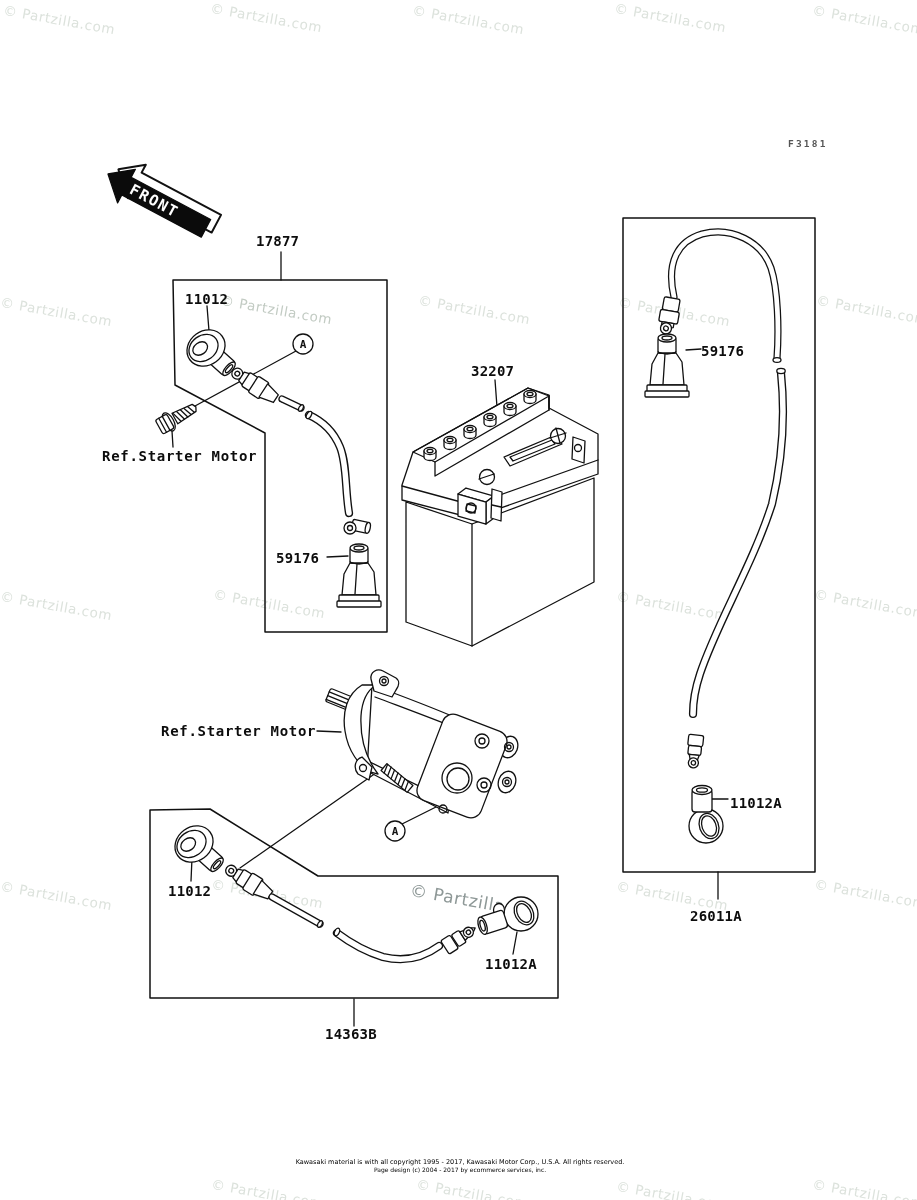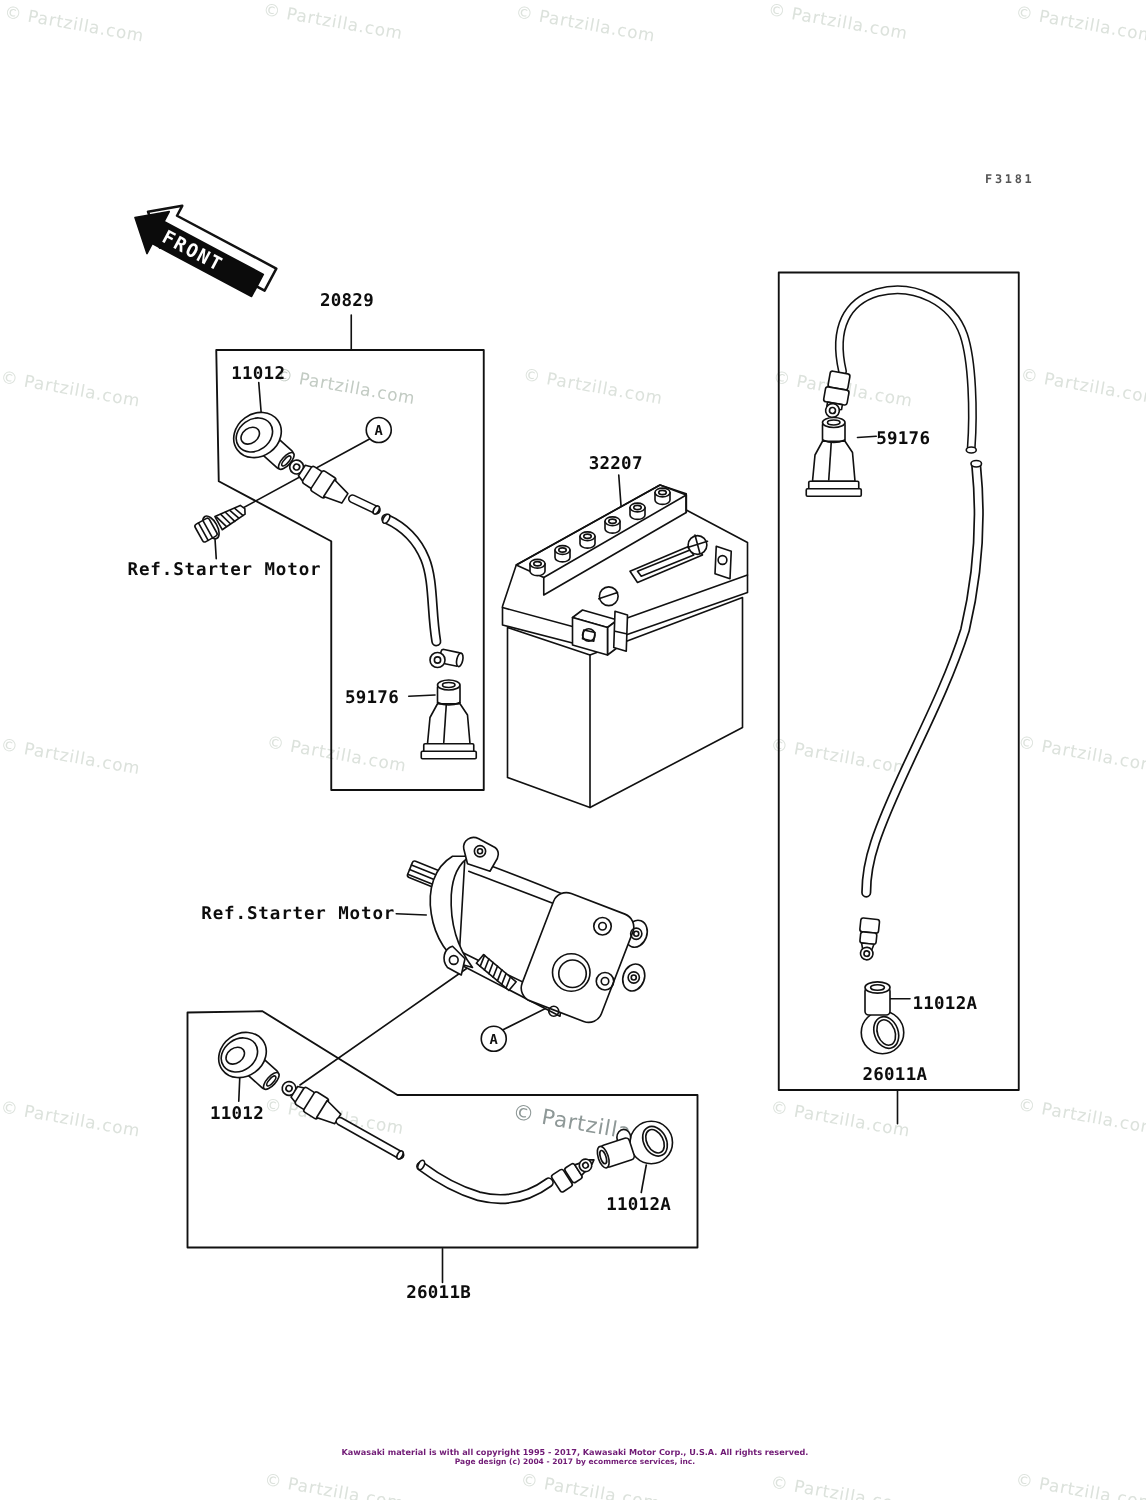--- a/index.html
+++ b/index.html
@@ -25,21 +25,21 @@
   svg.art text{stroke:none;}
   .front-text{fill:#fff;font:700 15px "DejaVu Sans Mono",monospace;letter-spacing:1.5px;}
   .a-text{fill:#111;font:700 11px "DejaVu Sans Mono",monospace;}
   
   .part-label{position:absolute;font:700 14px "DejaVu Sans Mono",monospace;
       letter-spacing:.2px;color:#0d0d0d;white-space:nowrap;}
   .ref-label{letter-spacing:.7px;}
   .fig-code{position:absolute;font:600 9.5px "DejaVu Sans Mono",monospace;
       letter-spacing:2.2px;color:#555;}
   .footer{position:absolute;left:270px;top:1159px;width:380px;text-align:center;
-      color:#701a75;font-family:"DejaVu Sans",sans-serif;font-weight:bold;}
+      color:#000000;font-family:"DejaVu Sans",sans-serif;}
   .footer .l1{font-size:6.5px;line-height:7px;}
   .footer .l2{font-size:6px;line-height:7px;}
 </style>
 </head>
 <body>
 
 <div class="page">
 
   <div>
       <span class="wm wm-light" style="left: 5px; top: 2px;">© Partzilla.com</span>
@@ -334,31 +334,31 @@
       <text x="303" y="348" text-anchor="middle" class="a-text">A</text>
     </g>
     <g>
       <circle cx="395" cy="831" r="10" class="wfill"></circle>
       <text x="395" y="835" text-anchor="middle" class="a-text">A</text>
     </g>
   </svg>
 
   <div class="fig-code" style="left:788px;top:138px">F3181</div>
 
-  <div class="part-label" style="left:256px;top:233px">20829</div>
+  <div class="part-label" style="left:256px;top:233px">17877</div>
   <div class="part-label" style="left:185px;top:291px">11012</div>
   <div class="part-label ref-label" style="left:102px;top:448px">Ref.Starter Motor</div>
   <div class="part-label" style="left:276px;top:550px">59176</div>
   <div class="part-label" style="left:471px;top:363px">32207</div>
   <div class="part-label" style="left:701px;top:343px">59176</div>
   <div class="part-label ref-label" style="left:161px;top:723px">Ref.Starter Motor</div>
   <div class="part-label" style="left:168px;top:883px">11012</div>
   <div class="part-label" style="left:485px;top:956px">11012A</div>
-  <div class="part-label" style="left:325px;top:1026px">26011B</div>
+  <div class="part-label" style="left:325px;top:1026px">14363B</div>
   <div class="part-label" style="left:730px;top:795px">11012A</div>
-  <div class="part-label" style="left:690px;top:852px">26011A</div>
+  <div class="part-label" style="left:690px;top:908px">26011A</div>
 
   <div class="footer">
     <div class="l1">Kawasaki material is with all copyright 1995 - 2017, Kawasaki Motor Corp., U.S.A. All rights reserved.</div>
     <div class="l2">Page design (c) 2004 - 2017 by ecommerce services, inc.</div>
   </div>
 
 </div>
 
 </body></html>

